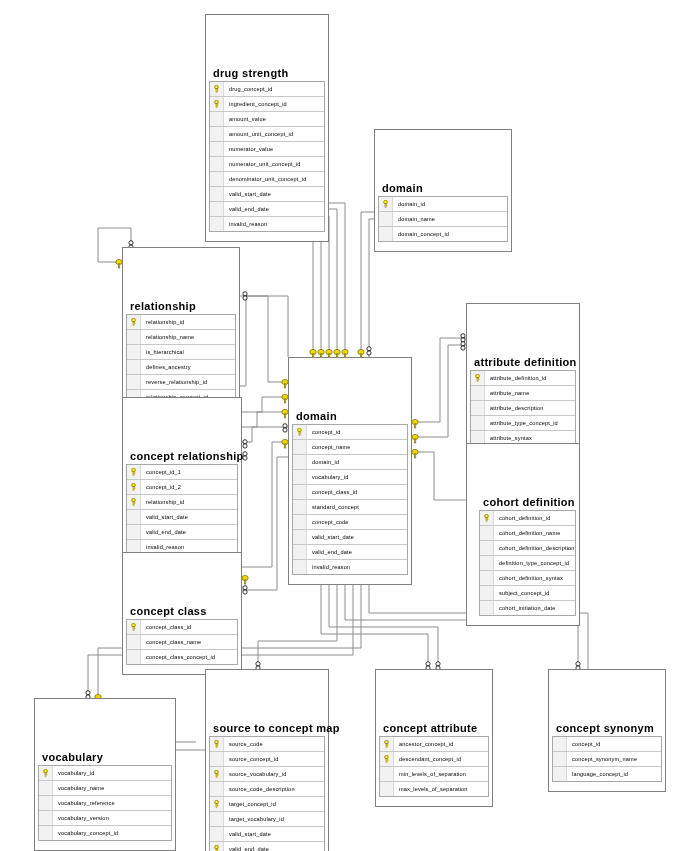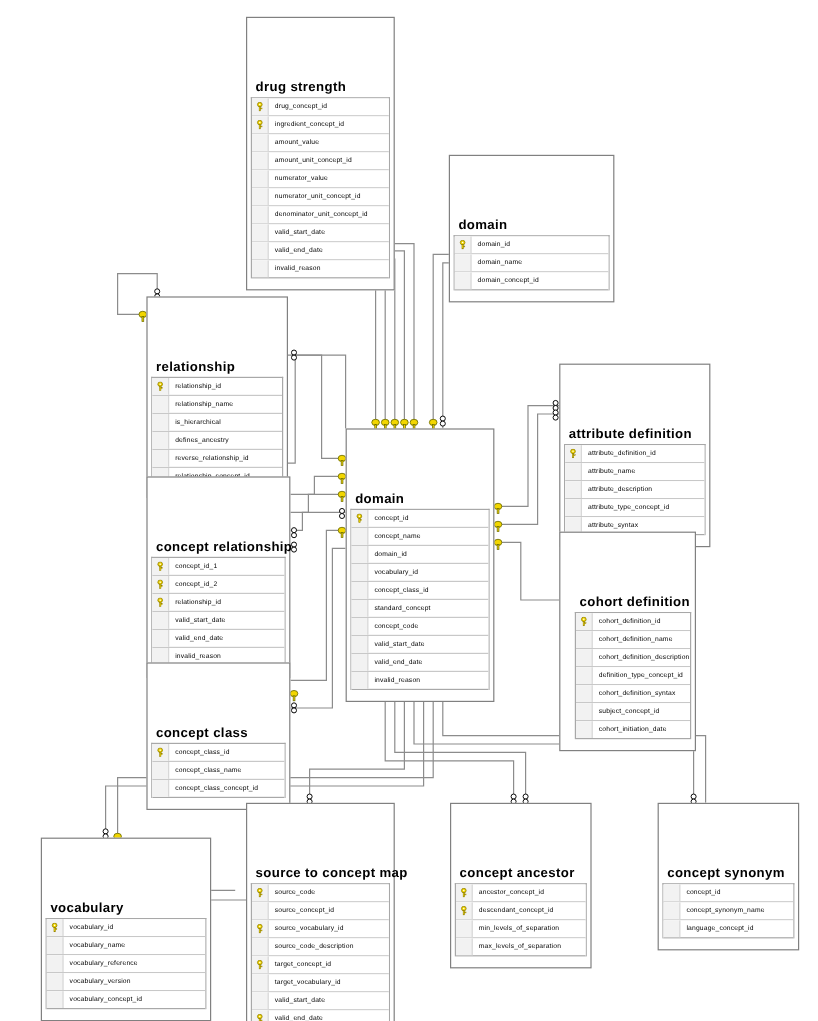--- a/index.html
+++ b/index.html
@@ -368,21 +368,21 @@
           <div class="fname">valid_end_date</div>
         </div>
         <div class="field">
           <div class="gutter"></div>
           <div class="fname">invalid_reason</div>
         </div>
       </div>
   <div class="entity-pad"></div>
 </div>
 
-<div class="entity" style="left: 466px; top: 303px; width: 126px;">
+<div class="entity" style="left: 466px; top: 303px; width: 114px;">
   <div class="entity-title">attribute definition</div>
   <div class="fieldbox">
         <div class="field">
           <div class="gutter">
             <svg class="keyicon" viewBox="0 0 7 9" xmlns="http://www.w3.org/2000/svg">
               <ellipse cx="3.5" cy="2.4" rx="2.2" ry="2.1" fill="#f2d600" stroke="#8a7a00" stroke-width="0.7"></ellipse>
               <circle cx="3.5" cy="2.4" r="0.7" fill="#ffffff"></circle>
               <rect x="2.9" y="4.2" width="1.3" height="4.2" fill="#f2d600" stroke="#8a7a00" stroke-width="0.5"></rect>
               <rect x="4.2" y="5.6" width="1.4" height="0.9" fill="#f2d600" stroke="#8a7a00" stroke-width="0.4"></rect>
             </svg>
@@ -628,21 +628,21 @@
         </div>
         <div class="field">
           <div class="gutter"></div>
           <div class="fname">invalid_reason</div>
         </div>
       </div>
   <div class="entity-pad"></div>
 </div>
 
 <div class="entity" style="left: 375px; top: 669px; width: 118px;">
-  <div class="entity-title">concept ancestor</div>
+  <div class="entity-title">concept attribute</div>
   <div class="fieldbox">
         <div class="field">
           <div class="gutter">
             <svg class="keyicon" viewBox="0 0 7 9" xmlns="http://www.w3.org/2000/svg">
               <ellipse cx="3.5" cy="2.4" rx="2.2" ry="2.1" fill="#f2d600" stroke="#8a7a00" stroke-width="0.7"></ellipse>
               <circle cx="3.5" cy="2.4" r="0.7" fill="#ffffff"></circle>
               <rect x="2.9" y="4.2" width="1.3" height="4.2" fill="#f2d600" stroke="#8a7a00" stroke-width="0.5"></rect>
               <rect x="4.2" y="5.6" width="1.4" height="0.9" fill="#f2d600" stroke="#8a7a00" stroke-width="0.4"></rect>
             </svg>
           </div>

